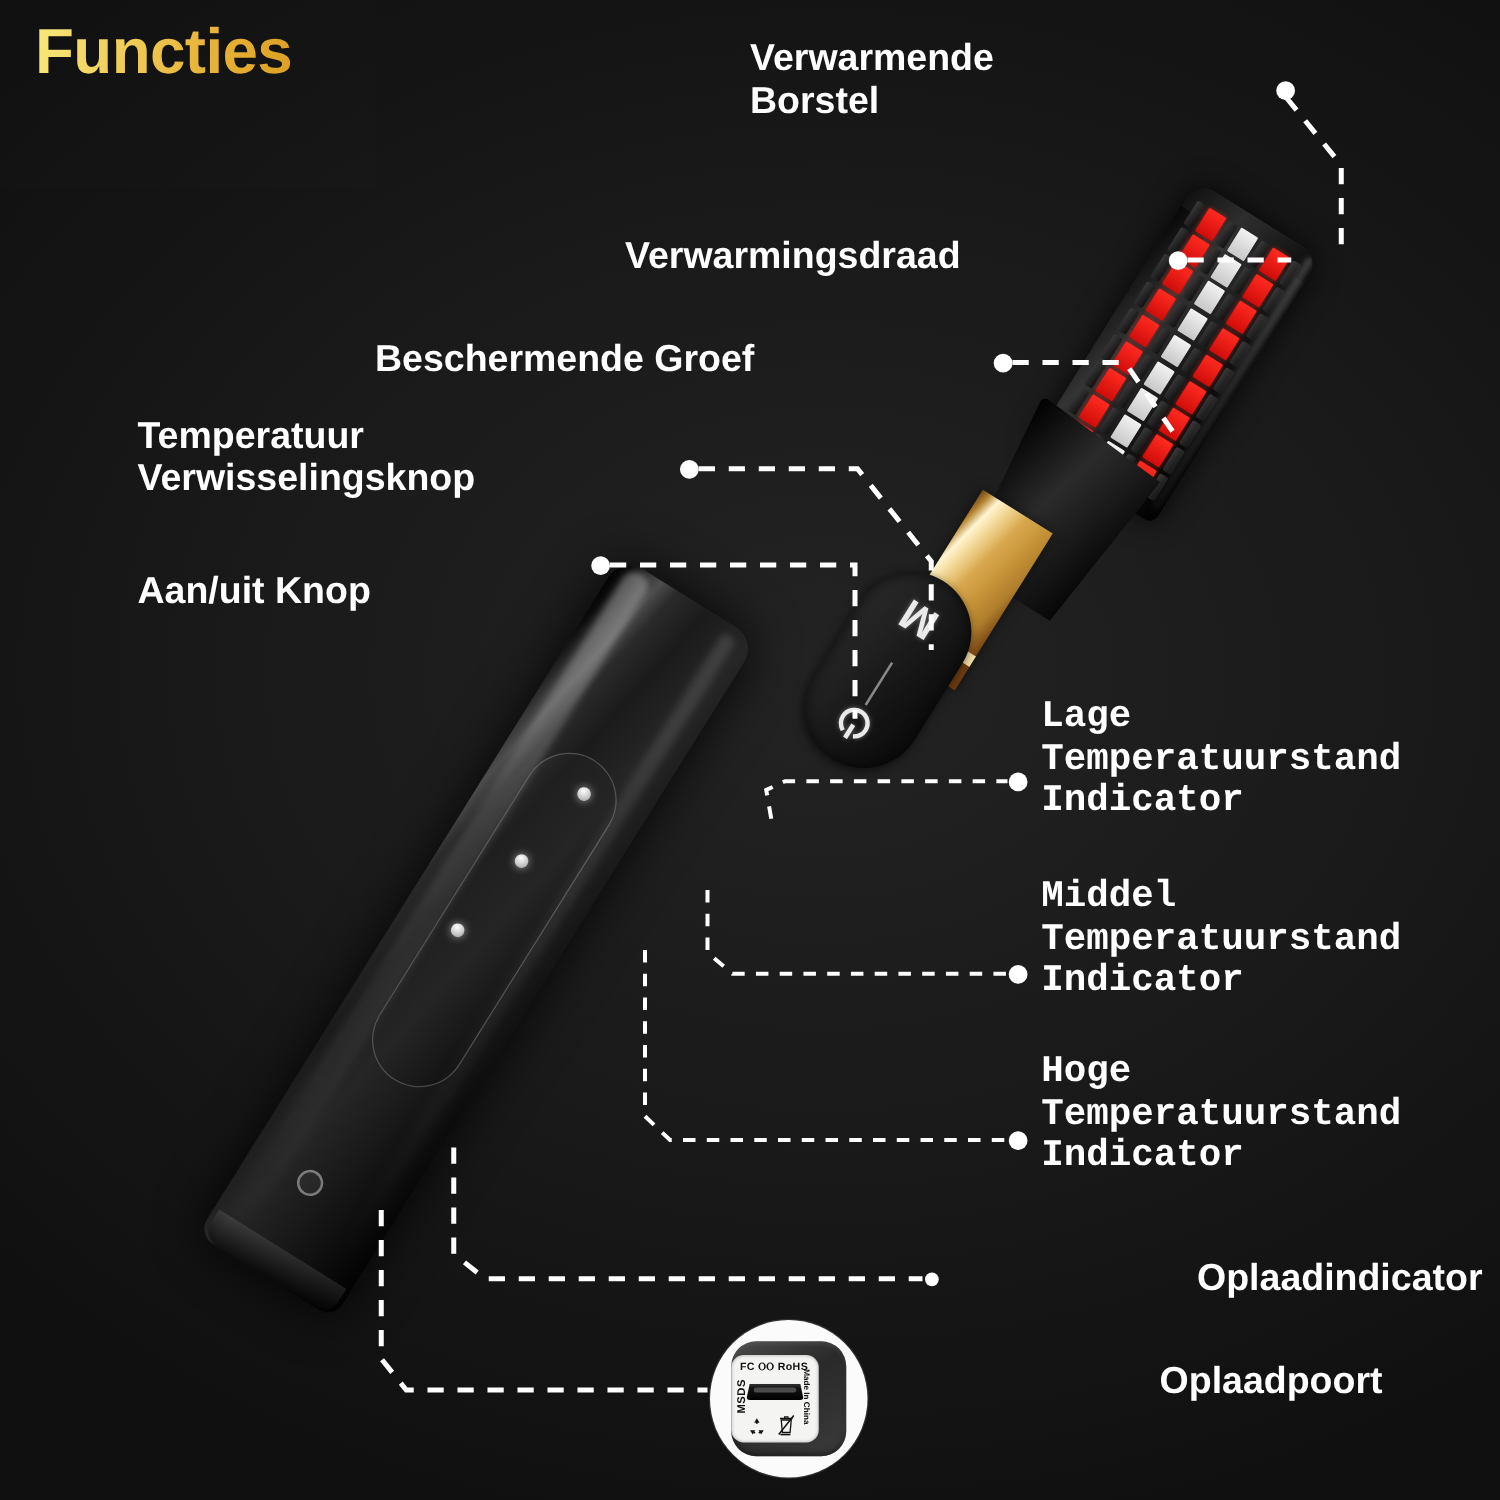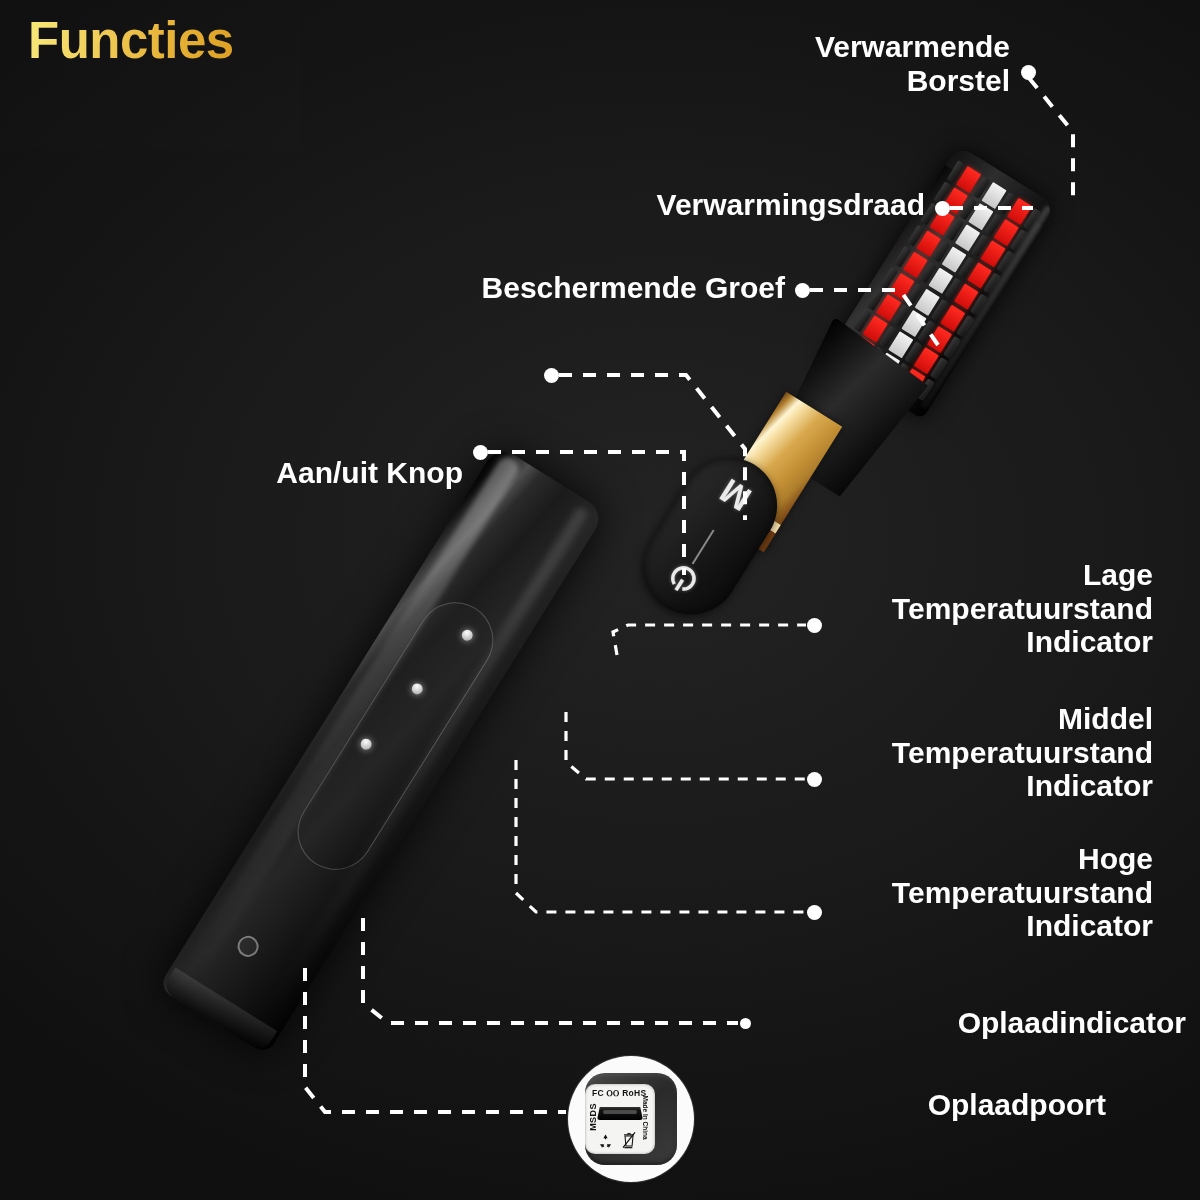--- a/index.html
+++ b/index.html
@@ -26,22 +26,22 @@
     background:linear-gradient(100deg,#f7e97a 0%,#f2d35f 28%,#e8b63c 62%,#dca023 100%);
     -webkit-background-clip:text;background-clip:text;color:transparent;
     line-height:1.05;
   }
 
   
   .label{
     position:absolute;color:#fff;font-weight:bold;line-height:1.12;
     font-size:30px;white-space:pre-line;
   }
-  .lbl-r{text-align:right;}
-  .lbl-c{text-align:right;}
+  .lbl-r{}
+  .lbl-c{text-align:left;font-family:Liberation Mono, monospace;}
   .lbl-l{text-align:right;}
 
   
   .dot{
     position:absolute;border-radius:50%;background:#fff;
     width:15px;height:15px;
   }
   .dot.sm{width:11px;height:11px;}
 
   
@@ -405,20 +405,22 @@
 
   <div id="title">Functies</div>
 
   <div class="label lbl-r" style="left:600px;top:30px;width:410px;">Verwarmende
 Borstel</div>
 
   <div class="label lbl-r" style="left:500px;top:188px;width:425px;">Verwarmingsdraad</div>
 
   <div class="label lbl-r" style="left:300px;top:271px;width:485px;">Beschermende Groef</div>
 
+  <div class="label lbl-r" style="left:110px;top:332px;width:425px;">Temperatuur
+Verwisselingsknop</div>
 
   <div class="label lbl-r" style="left:110px;top:456px;width:353px;">Aan/uit Knop</div>
 
   <div class="label lbl-c" style="left:833px;top:558px;width:320px;">Lage
 Temperatuurstand
 Indicator</div>
 
   <div class="label lbl-c" style="left:833px;top:702px;width:320px;">Middel
 Temperatuurstand
 Indicator</div>

